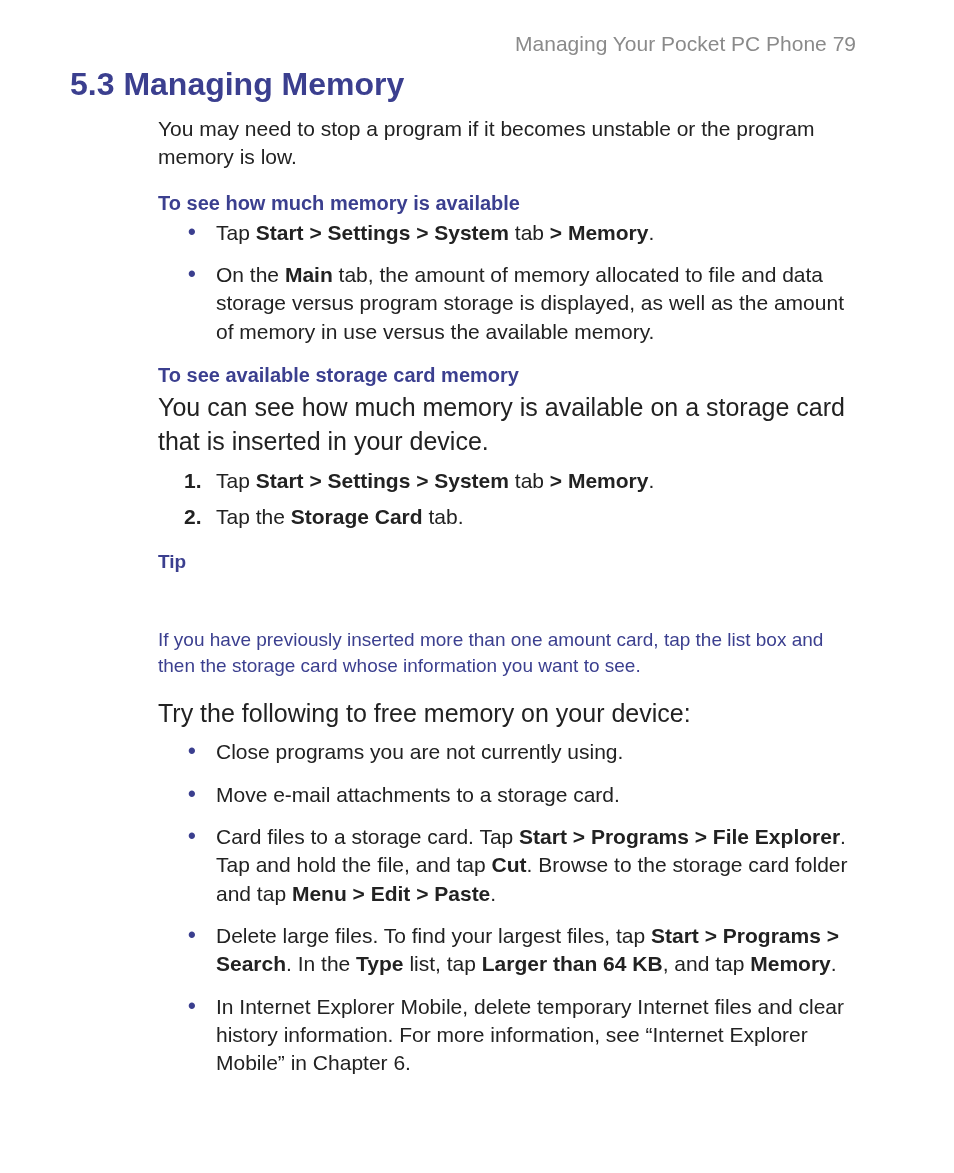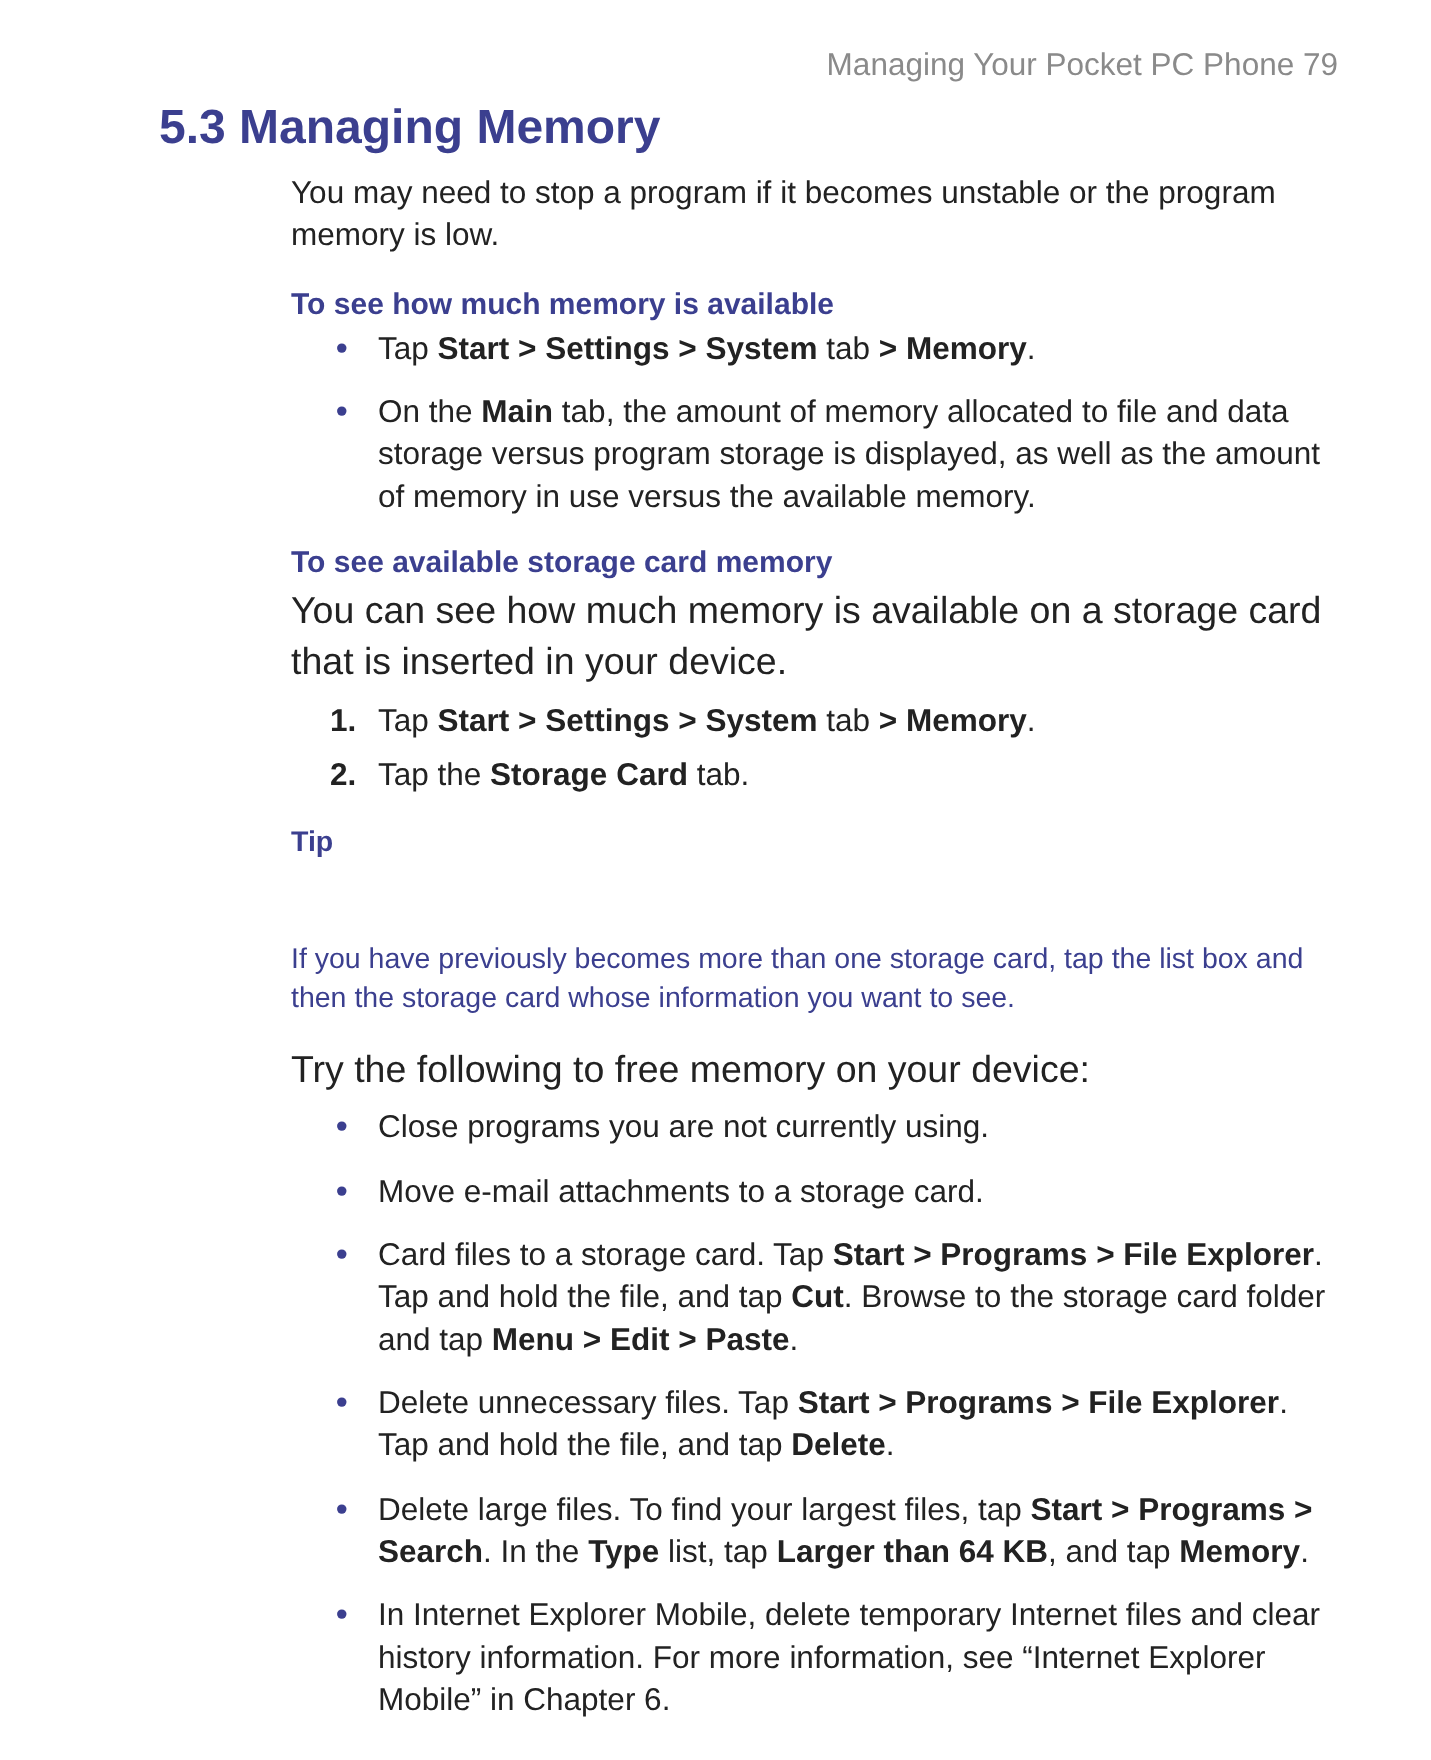--- a/index.html
+++ b/index.html
@@ -8,21 +8,20 @@
     background: #fff;
     font-family: Arial, Helvetica, sans-serif;
     color: #222;
   }
   .page {
     width: 916px;
     height: 1173px;
     box-sizing: border-box;
     padding: 32px 60px 40px 70px;
     position: relative;
-    margin-left: 36px;
   }
   .running-header {
     text-align: right;
     font-size: 21px;
     color: #8a8a8a;
     margin-bottom: 10px;
   }
   h1.section-title {
     font-size: 32px;
     font-weight: bold;
@@ -129,32 +128,29 @@
       <li>
         <span>Tap </span><span class="bold">Start &gt; Settings &gt; System</span><span> tab </span><span class="bold">&gt; Memory</span><span>.</span>
       </li>
       <li>
         <span>Tap the </span><span class="bold">Storage Card</span><span> tab.</span>
       </li>
     </ol>
 
     <div class="tip-row">
       <div class="tip-label">Tip</div>
-      <div class="tip-text">If you have previously becomes more than one storage card, tap the list box and then the storage card whose information you want to see.</div>
+      <div class="tip-text">If you have previously inserted more than one amount card, tap the list box and then the storage card whose information you want to see.</div>
     </div>
 
     <p class="sub-para">Try the following to free memory on your device:</p>
     <ul class="bullets">
       <li>Close programs you are not currently using.</li>
       <li>Move e-mail attachments to a storage card.</li>
       <li>
         <span>Card files to a storage card. Tap </span><span class="bold">Start &gt; Programs &gt; File Explorer</span><span>. Tap and hold the file, and tap </span><span class="bold">Cut</span><span>. Browse to the storage card folder and tap </span><span class="bold">Menu &gt; Edit &gt; Paste</span><span>.</span>
-      </li>
-      <li>
-        <span>Delete unnecessary files. Tap </span><span class="bold">Start &gt; Programs &gt; File Explorer</span><span>. Tap and hold the file, and tap </span><span class="bold">Delete</span><span>.</span>
       </li>
       <li>
         <span>Delete large files. To find your largest files, tap </span><span class="bold">Start &gt; Programs &gt; Search</span><span>. In the </span><span class="bold">Type</span><span> list, tap </span><span class="bold">Larger than 64 KB</span><span>, and tap </span><span class="bold">Memory</span><span>.</span>
       </li>
       <li>In Internet Explorer Mobile, delete temporary Internet files and clear history information. For more information, see “Internet Explorer Mobile” in Chapter 6.</li>
     </ul>
 
   </div>
 </div>
 

